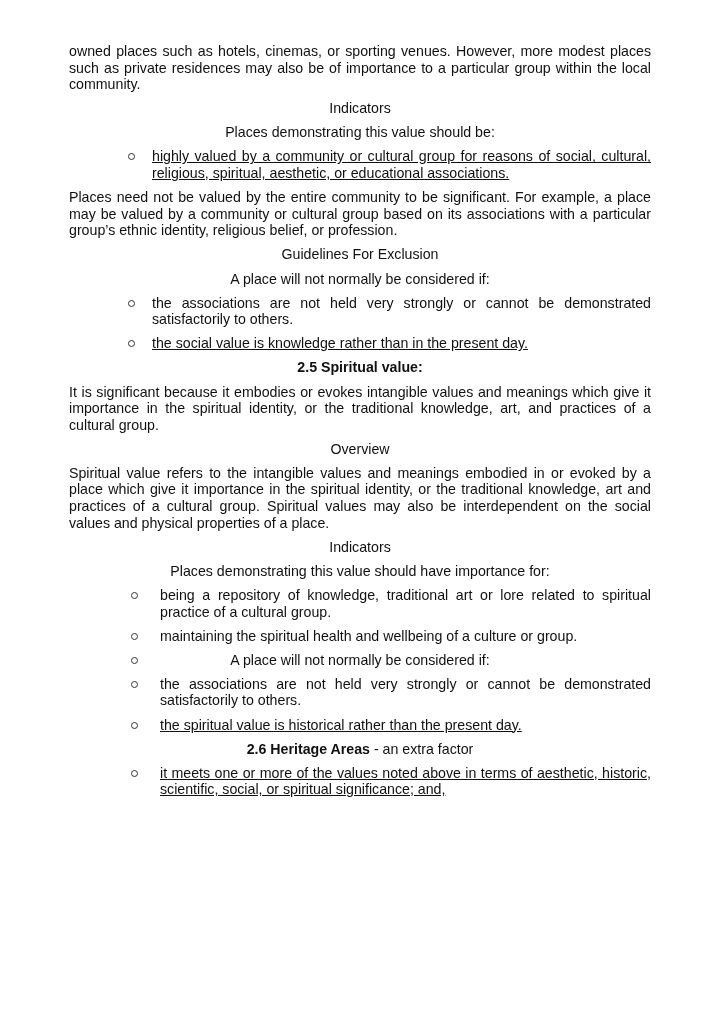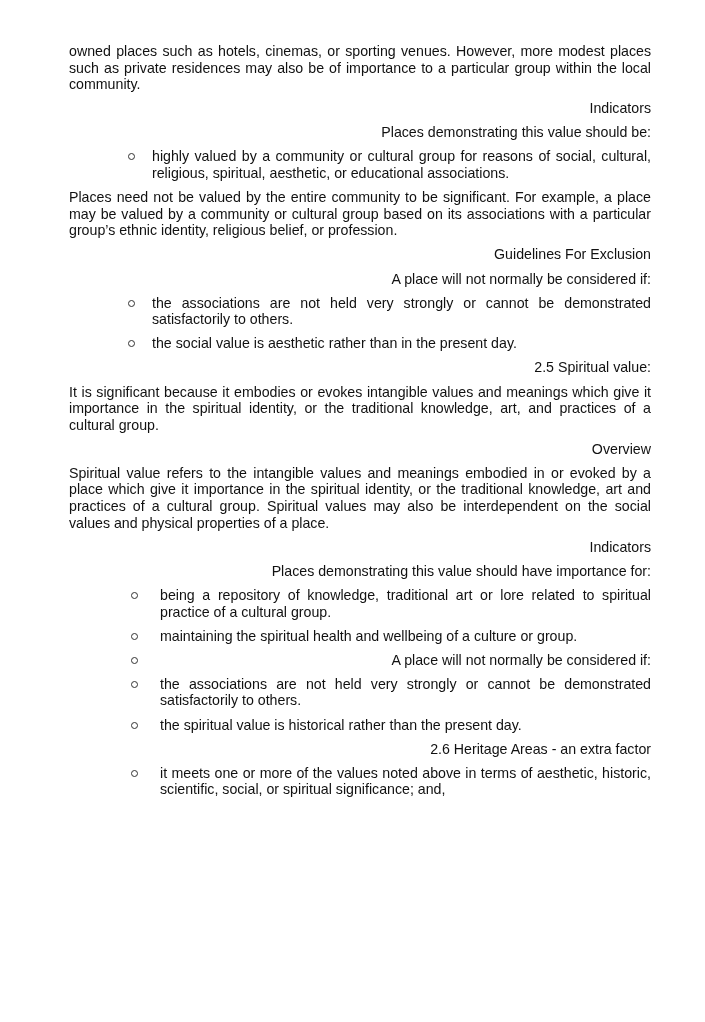--- a/index.html
+++ b/index.html
@@ -5,33 +5,33 @@
     html, body { margin: 0; padding: 0; background: #ffffff; }
     body {
       width: 705px; height: 1022px; overflow: hidden; position: relative;
       font-family: "Liberation Sans", sans-serif;
       color: #111111;
       font-size: 14.2px;
       line-height: 16.6px;
     }
     .page { position: absolute; left: 69px; top: 43px; width: 582px; }
     p { margin: 0 0 7.5px 0; text-align: justify; }
-    p.left { text-align: right; }
+    p.left { text-align: center; }
     .list { margin: 0 0 7.5px 0; padding: 0; list-style: none; }
     .list li { position: relative; margin: 0 0 7.5px 0; text-align: justify; }
-    .list li:last-child { margin-bottom: 0; }
+    .list li:last-child { margin-bottom: 0; text-decoration: underline; }
     .list.l1 li { padding-left: 83px; }
     .list.l2 li { padding-left: 91px; }
     .list.l1 .bul { left: 59px; }
     .list.l2 .bul { left: 62px; }
     .bul {
       position: absolute; top: 5px;
       width: 5px; height: 5px; border: 1px solid #333; border-radius: 50%;
     }
-    .bold { font-weight: normal; }
+    .bold { font-weight: bold; }
   </style>
 </head>
 <body>
 
 <div class="page">
 
   <p>owned places such as hotels, cinemas, or sporting venues. However, more modest places such as private residences may also be of importance to a particular group within the local community.</p>
 
   <p class="left">Indicators</p>
   <p class="left">Places demonstrating this value should be:</p>
@@ -46,21 +46,21 @@
 
   <p class="left">Guidelines For Exclusion</p>
   <p class="left">A place will not normally be considered if:</p>
   <ul class="list l1">
     <li>
       <span class="bul"></span>
       <span>the associations are not held very strongly or cannot be demonstrated satisfactorily to others.</span>
     </li>
     <li>
       <span class="bul"></span>
-      <span>the social value is aesthetic rather than in the present day.</span>
+      <span>the social value is knowledge rather than in the present day.</span>
     </li>
   </ul>
 
 
   <p class="left bold">2.5 Spiritual value:</p>
   <p>It is significant because it embodies or evokes intangible values and meanings which give it importance in the spiritual identity, or the traditional knowledge, art, and practices of a cultural group.</p>
 
   <p class="left">Overview</p>
   <p>Spiritual value refers to the intangible values and meanings embodied in or evoked by a place which give it importance in the spiritual identity, or the traditional knowledge, art and practices of a cultural group. Spiritual values may also be interdependent on the social values and physical properties of a place.</p>
 

